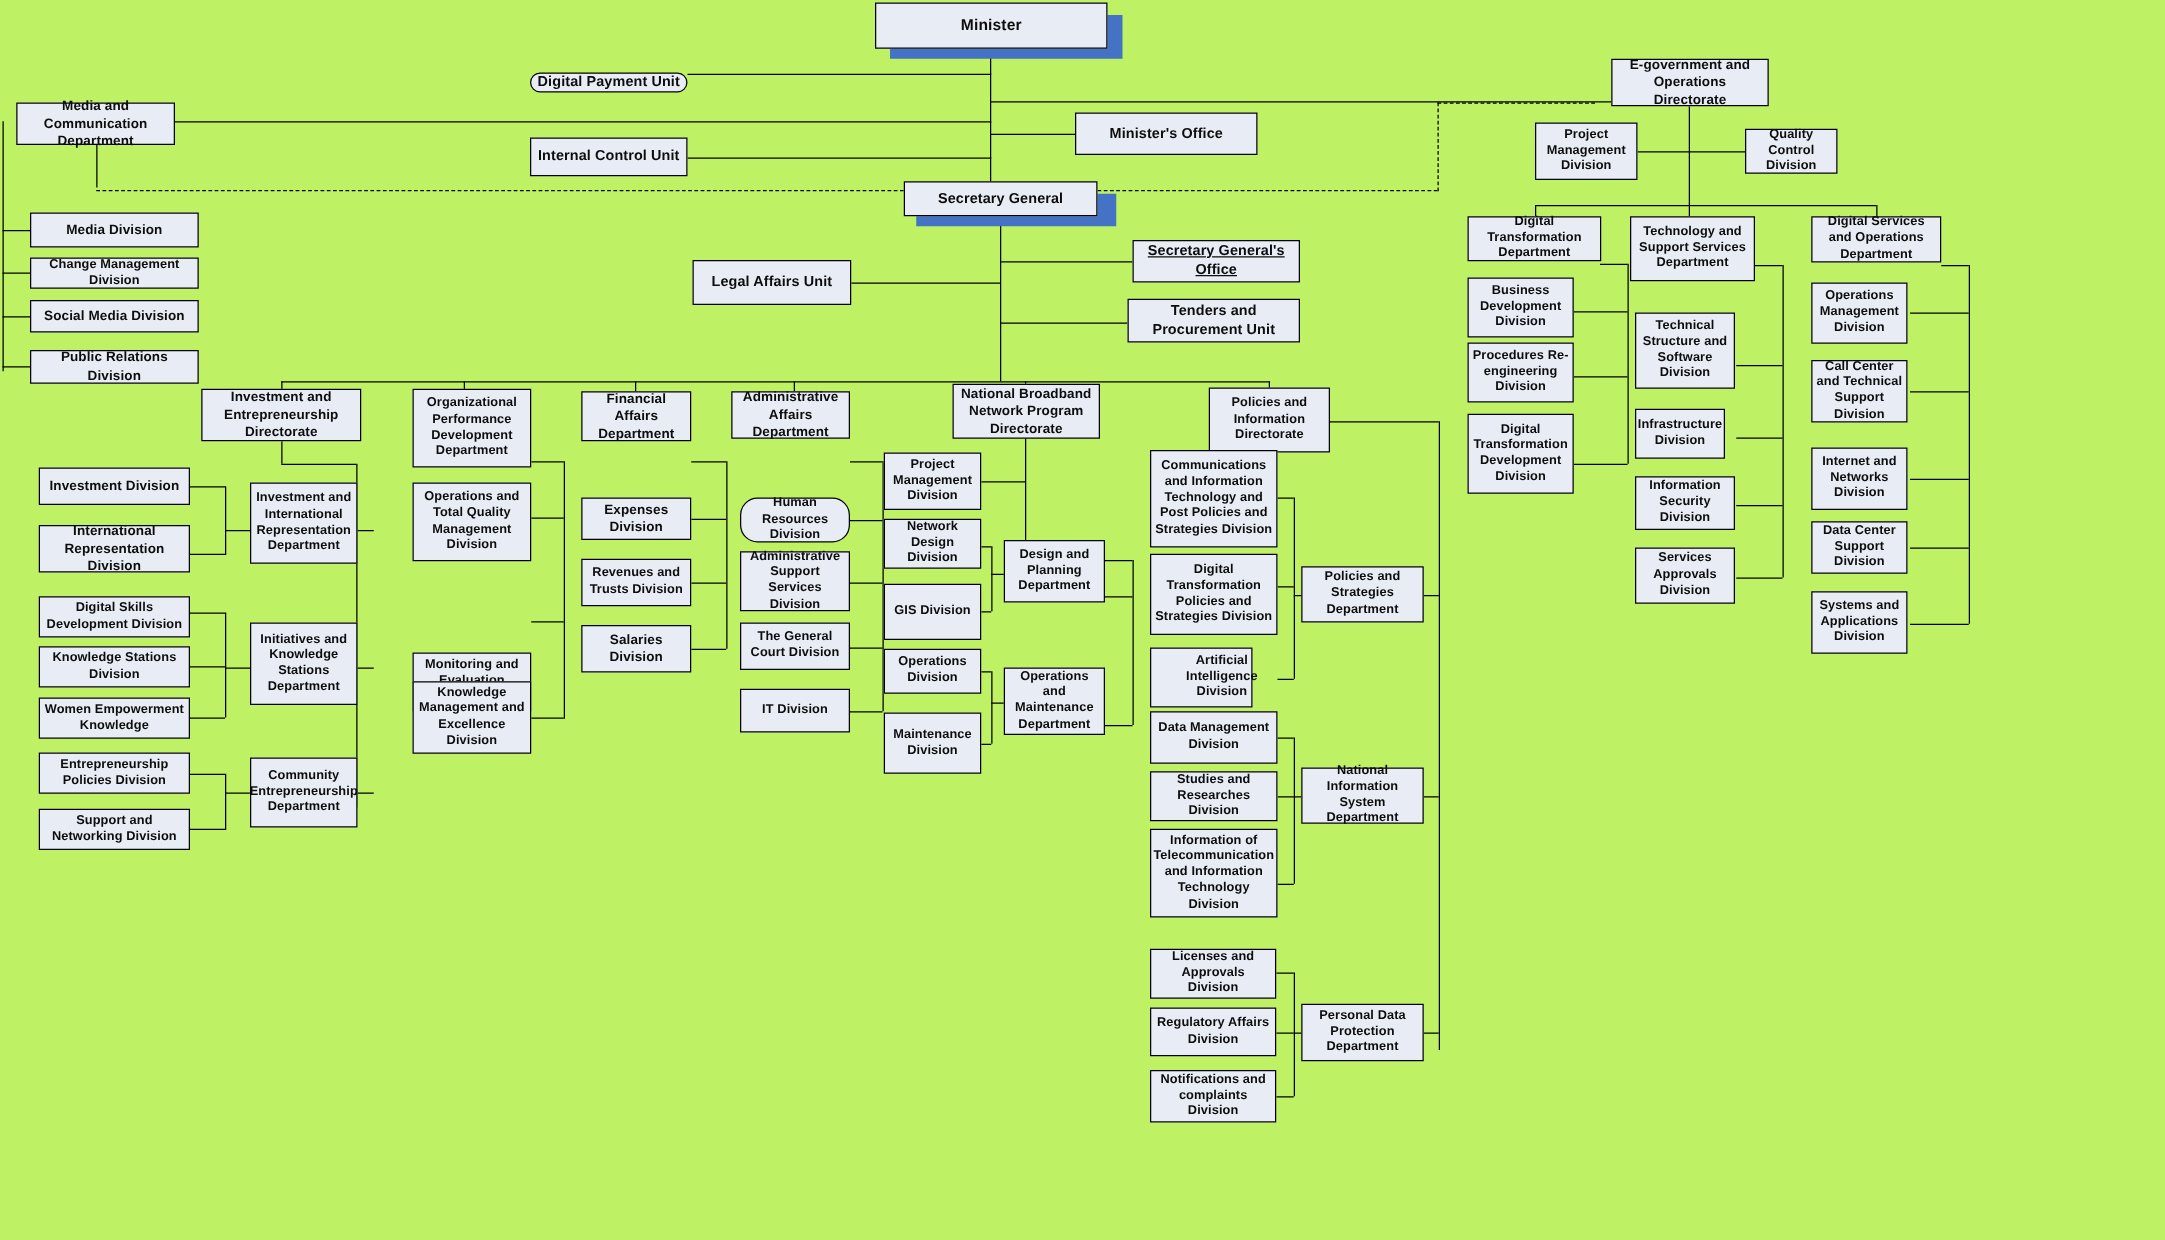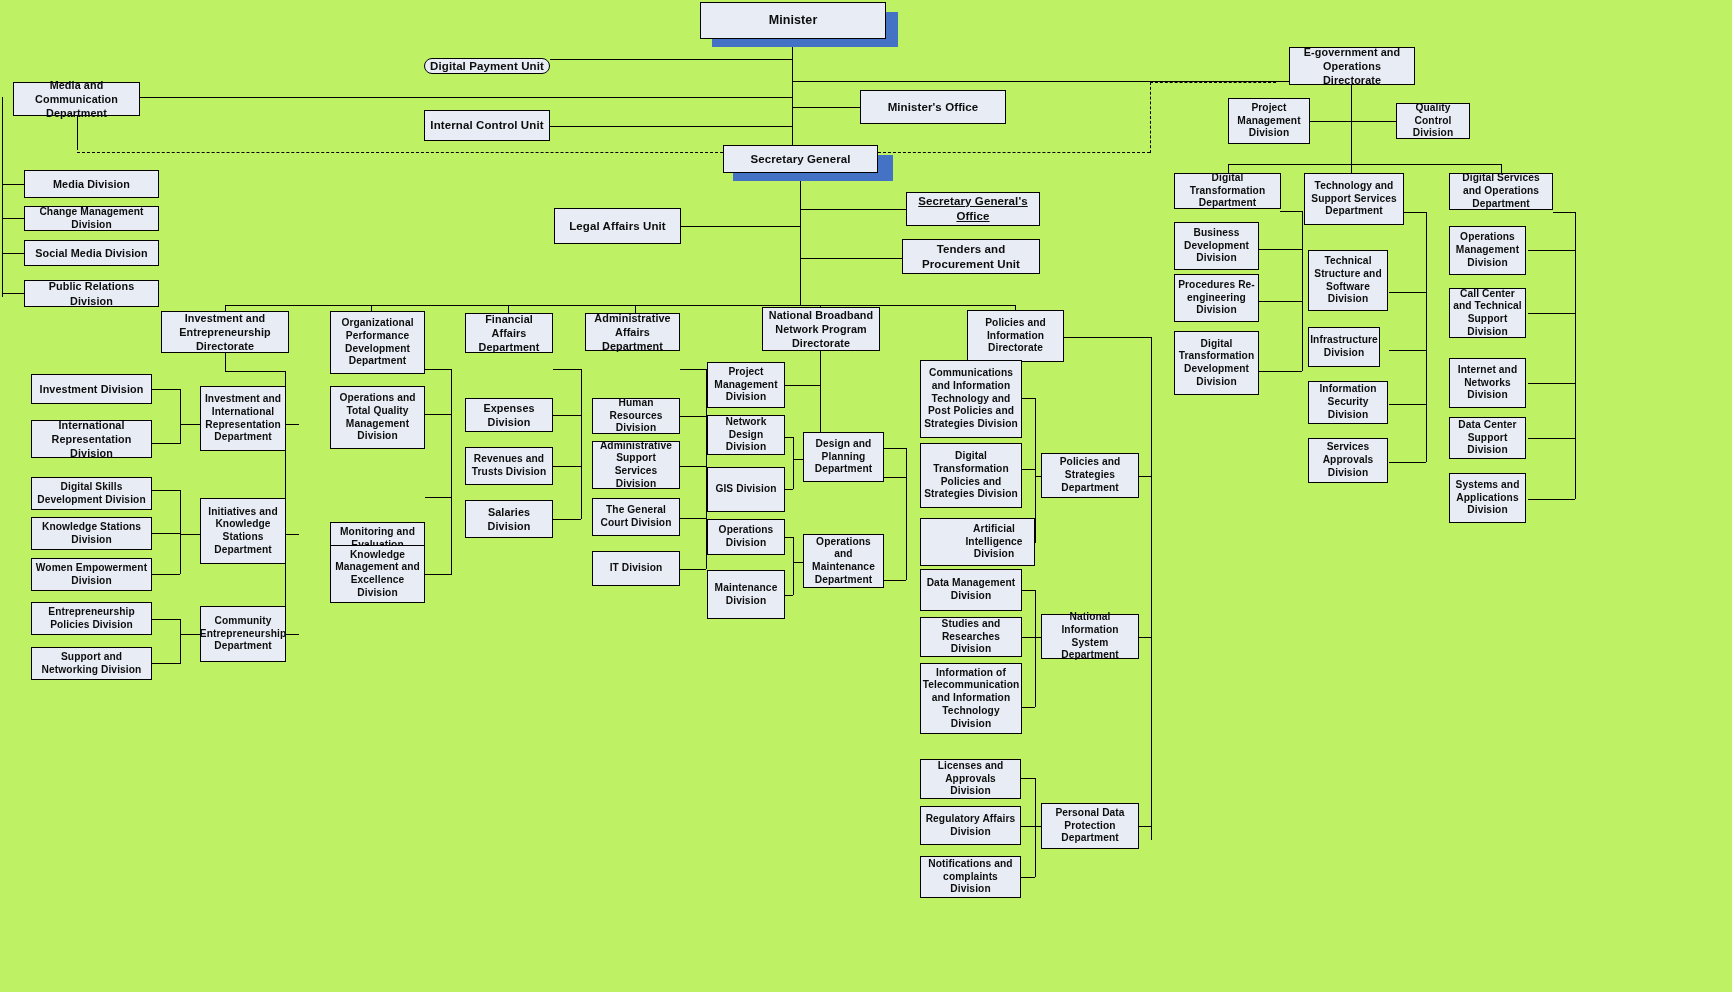--- a/index.html
+++ b/index.html
@@ -233,56 +233,56 @@
   <div class="node small" style="left:24px;top:240px;width:135px;height:26px;">Social Media  Division</div>
   <div class="node small" style="left:24px;top:280px;width:135px;height:27px;">Public Relations Division</div>
 
   <div class="node small" style="left:161px;top:311px;width:128px;height:42px;">Investment and Entrepreneurship Directorate</div>
   <div class="node small" style="left:31px;top:374px;width:121px;height:30px;">Investment Division</div>
   <div class="node small" style="left:31px;top:420px;width:121px;height:38px;">International Representation Division</div>
   <div class="node tiny" style="left:200px;top:386px;width:86px;height:65px;">Investment and International Representation Department</div>
 
   <div class="node tiny" style="left:31px;top:477px;width:121px;height:33px;">Digital Skills Development Division</div>
   <div class="node tiny" style="left:31px;top:517px;width:121px;height:33px;">Knowledge Stations Division</div>
-  <div class="node tiny" style="left:31px;top:558px;width:121px;height:33px;">Women Empowerment Division</div>
+  <div class="node tiny" style="left:31px;top:558px;width:121px;height:33px;">Women Empowerment Knowledge</div>
   <div class="node tiny" style="left:200px;top:498px;width:86px;height:66px;">Initiatives and Knowledge Stations Department</div>
 
   <div class="node tiny" style="left:31px;top:602px;width:121px;height:33px;">Entrepreneurship Policies Division</div>
   <div class="node tiny" style="left:31px;top:647px;width:121px;height:33px;">Support and Networking Division</div>
   <div class="node tiny" style="left:200px;top:606px;width:86px;height:56px;">Community Entrepreneurship Department</div>
 
   <div class="node tiny" style="left:330px;top:311px;width:95px;height:63px;">Organizational Performance Development Department</div>
   <div class="node tiny" style="left:330px;top:386px;width:95px;height:63px;">Operations and Total Quality Management Division</div>
   <div class="node tiny" style="left:330px;top:474px;width:95px;height:47px;margin-top:48px;">Monitoring and Evaluation Division</div>
   <div class="node tiny" style="left:330px;top:545px;width:95px;height:58px;">Knowledge Management and Excellence Division</div>
 
   <div class="node small" style="left:465px;top:313px;width:88px;height:40px;">Financial Affairs Department</div>
   <div class="node small" style="left:465px;top:398px;width:88px;height:34px;">Expenses Division</div>
   <div class="node tiny" style="left:465px;top:447px;width:88px;height:38px;">Revenues and Trusts Division</div>
   <div class="node small" style="left:465px;top:500px;width:88px;height:38px;">Salaries Division</div>
 
   <div class="node small" style="left:585px;top:313px;width:95px;height:38px;">Administrative Affairs Department</div>
-  <div class="node tiny" style="left:592px;top:398px;width:88px;height:36px;">Human Resources Division</div>
+  <div class="node tiny" style="left:592px;top:398px;width:88px;height:36px;border-radius:14px;">Human Resources Division</div>
   <div class="node tiny" style="left:592px;top:441px;width:88px;height:48px;">Administrative Support Services Division</div>
   <div class="node tiny" style="left:592px;top:498px;width:88px;height:38px;">The General Court Division</div>
   <div class="node tiny" style="left:592px;top:551px;width:88px;height:35px;">IT Division</div>
 
   <div class="node small" style="left:762px;top:307px;width:118px;height:44px;">National Broadband Network Program Directorate</div>
   <div class="node tiny" style="left:707px;top:362px;width:78px;height:46px;">Project Management Division</div>
   <div class="node tiny" style="left:707px;top:415px;width:78px;height:40px;">Network Design Division</div>
   <div class="node tiny" style="left:707px;top:467px;width:78px;height:45px;">GIS  Division</div>
   <div class="node tiny" style="left:707px;top:519px;width:78px;height:36px;">Operations Division</div>
   <div class="node tiny" style="left:707px;top:570px;width:78px;height:49px;">Maintenance Division</div>
   <div class="node tiny" style="left:803px;top:432px;width:81px;height:50px;">Design and Planning Department</div>
   <div class="node tiny" style="left:803px;top:534px;width:81px;height:54px;">Operations and Maintenance Department</div>
 
   <div class="node tiny" style="left:967px;top:310px;width:97px;height:52px;">Policies and Information Directorate</div>
   <div class="node tiny" style="left:920px;top:360px;width:102px;height:78px;">Communications and Information Technology and Post Policies and Strategies Division</div>
   <div class="node tiny" style="left:920px;top:443px;width:102px;height:65px;">Digital Transformation Policies and Strategies Division</div>
-  <div class="node tiny" style="left:920px;top:518px;width:115px;height:48px;padding-left:36px;">Artificial Intelligence Division</div>
+  <div class="node tiny" style="left:920px;top:518px;width:82px;height:48px;padding-left:36px;">Artificial Intelligence Division</div>
   <div class="node tiny" style="left:1041px;top:453px;width:98px;height:45px;">Policies and Strategies Department</div>
 
   <div class="node tiny" style="left:920px;top:569px;width:102px;height:42px;">Data Management Division</div>
   <div class="node tiny" style="left:920px;top:617px;width:102px;height:40px;">Studies and Researches Division</div>
   <div class="node tiny" style="left:920px;top:663px;width:102px;height:71px;">Information of Telecommunication and Information Technology Division</div>
   <div class="node tiny" style="left:1041px;top:614px;width:98px;height:45px;">National Information System Department</div>
 
   <div class="node tiny" style="left:920px;top:759px;width:101px;height:40px;">Licenses  and Approvals Division</div>
   <div class="node tiny" style="left:920px;top:806px;width:101px;height:39px;">Regulatory Affairs Division</div>
   <div class="node tiny" style="left:920px;top:856px;width:101px;height:42px;">Notifications and complaints Division</div>

